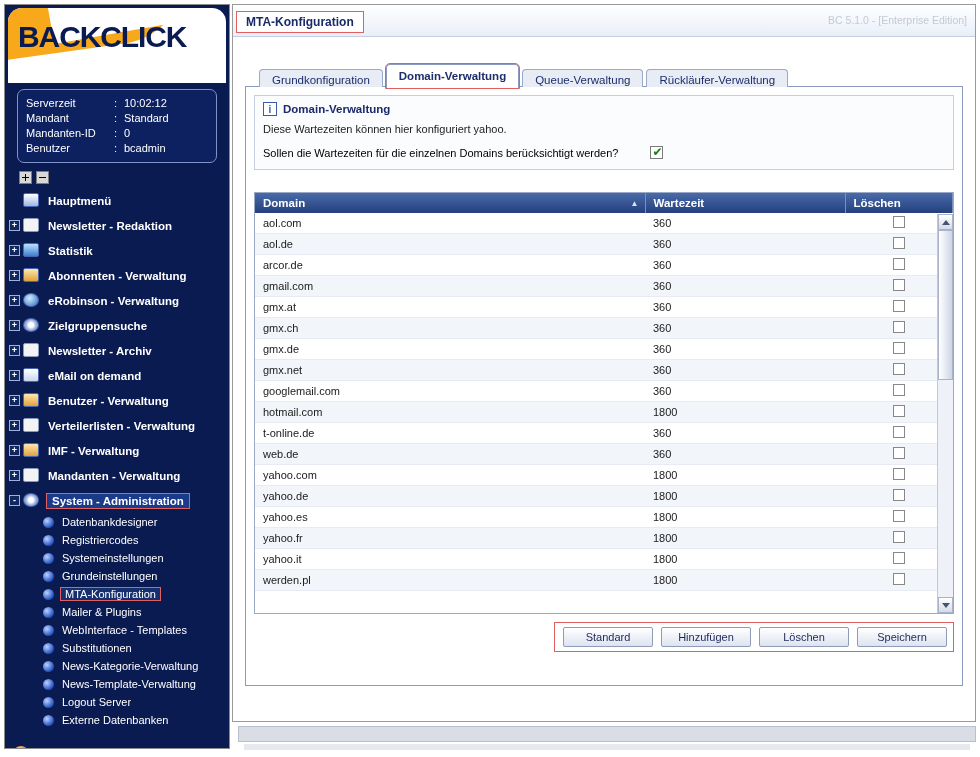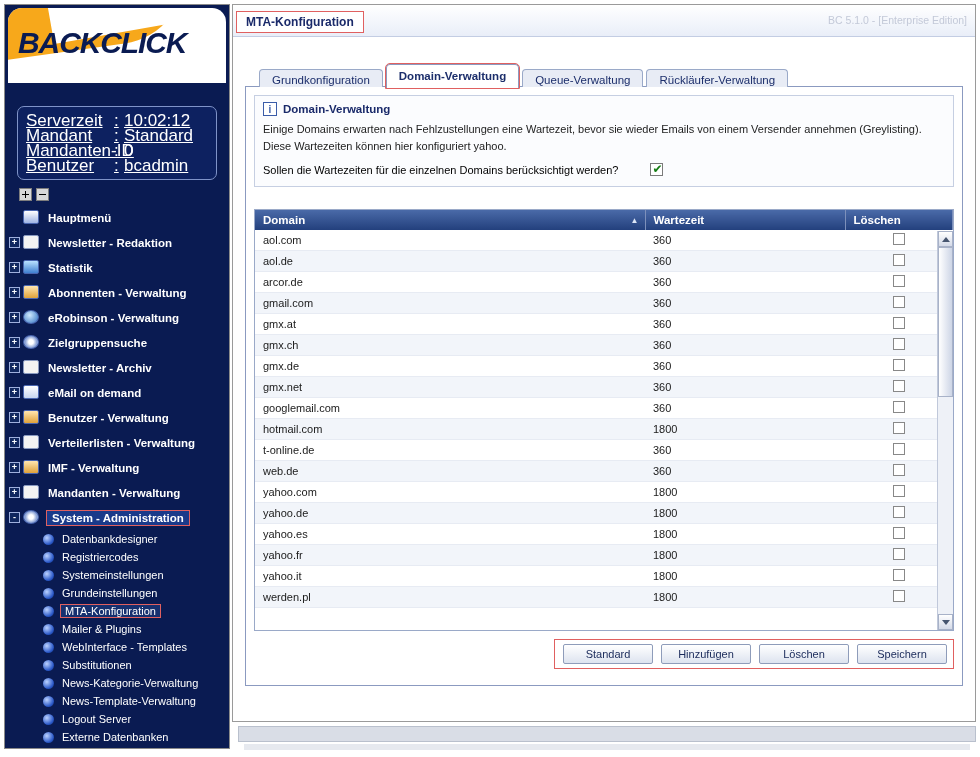--- a/index.html
+++ b/index.html
@@ -45,39 +45,37 @@
   .logo-swoosh2 {
     position: absolute;
     left: 40px; top: -36px;
     width: 190px; height: 56px;
     background: #ffffff;
     border-radius: 0 0 130px 0;
     transform: rotate(-10deg);
   }
   .logo-text {
     position: absolute;
-    left: 10px; top: 18px;
+    left: 10px; top: 12px;
     font-size: 30px;
     font-weight: bold;
     letter-spacing: -1.1px;
     color: #0a1b52;
     font-family: "Liberation Sans", sans-serif;
-    font-style: italic;
   }
 
   .info-box {
-    margin: 23px 12px 0 12px;
+    margin: 6px 12px 0 12px;
     border: 1px solid #7f93c8;
     border-radius: 7px;
     background: #0d2160;
     padding: 6px 8px;
     color: #ffffff;
-    font-size: 17px;
+    font-size: 11px;
     line-height: 15px;
-    text-decoration: underline;
   }
   .info-row { display: flex; }
   .info-key { width: 88px; white-space: pre; }
   .info-sep { width: 10px; }
   .info-val { }
 
   .pm-row { margin: 8px 0 2px 14px; display: flex; gap: 4px; }
   .pm-btn {
     width: 13px; height: 13px;
     background: #d8d8d8;
@@ -612,21 +610,20 @@
         <div class="tab">Rückläufer-Verwaltung</div>
       </div>
 
       <div class="panel">
 
         <div class="infobox">
           <div class="infobox-title">
             <span class="badge">i</span>
             <span>Domain-Verwaltung</span>
           </div>
-          <p>Einige Domains erwarten nach Fehlzustellungen eine Wartezeit, bevor sie wieder Emails von einem Versender annehmen (Greylisting).</p>
           <p>Diese Wartezeiten können hier konfiguriert yahoo.</p>
           <div class="question-row">
             <span>Sollen die Wartezeiten für die einzelnen Domains berücksichtigt werden?</span>
             <span class="chk checked"></span>
           </div>
         </div>
 
         <div class="table-wrap">
           <table class="grid">
             <colgroup>

